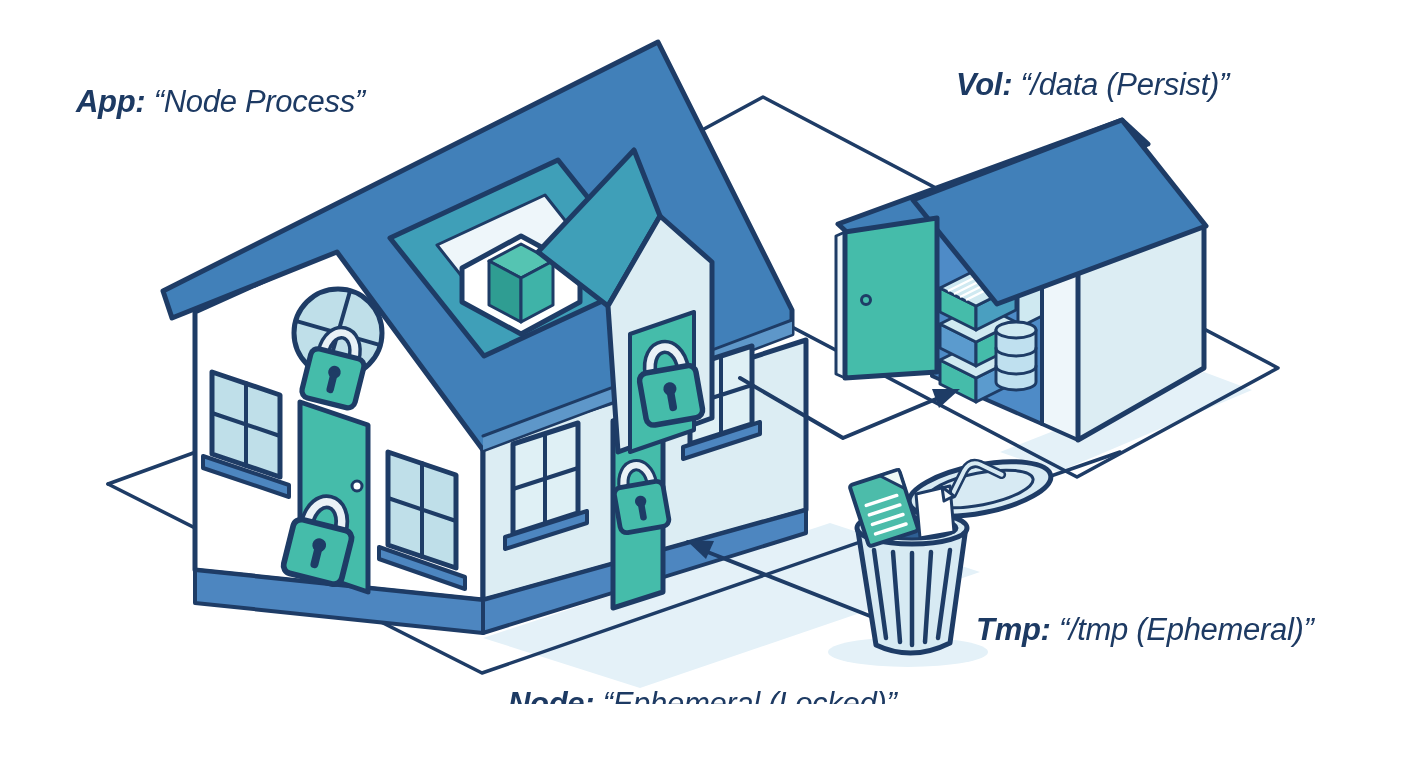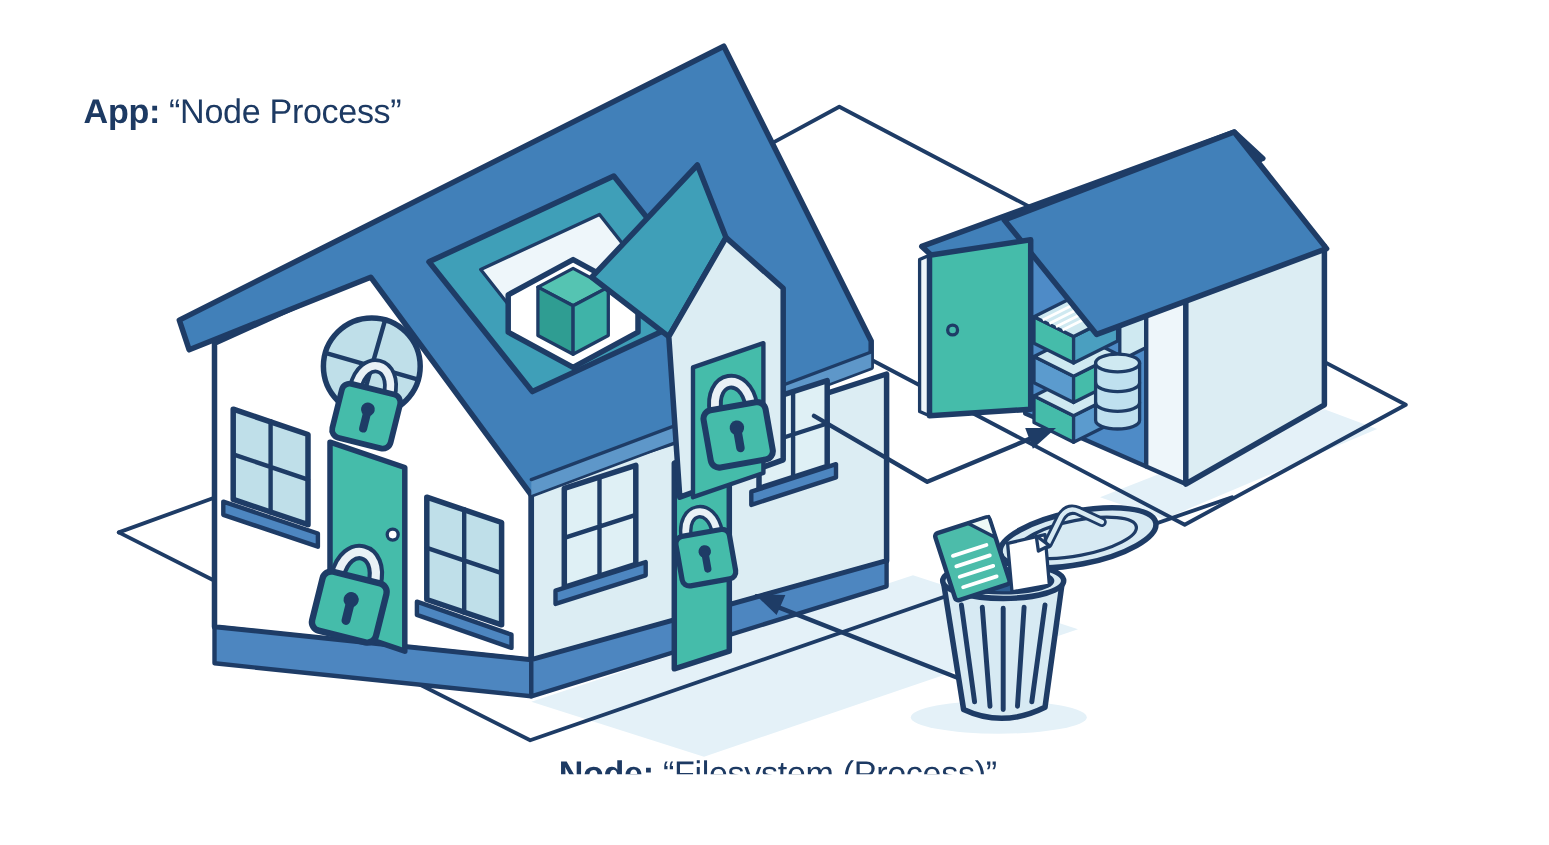--- a/index.html
+++ b/index.html
@@ -1,17 +1,17 @@
 <!DOCTYPE html>
 <html style="--scene-bg: #ffffff; --ink: #1e3c66; --label-text: #1d3a63; --roof-blue: #4180b9; --fascia-blue: #5e97c9; --skirt-blue: #4d86c0; --wall-white: #ffffff; --wall-cyan: #dcedf3; --teal: #45bcaa; --teal-deep: #2f9d92; --recess-teal: #3f9fb8; --glass-blue: #bfdfe9; --glass-light: #dff0f5; --interior-blue: #4e8bc7; --crate-light: #cfe9f1; --bin-body: #d7eaf3; --bin-interior: #2e5f94; --ground-wash: #e4f1f8; --doc-teal: #4cbcaa; --paper-white: #ffffff;"><head>
 <meta charset="utf-8">
 <style>
   html,body{margin:0;padding:0;background:#fff;}
   #scene{position:relative;width:1408px;height:704px;background:var(--scene-bg,#ffffff);overflow:hidden;
-         font-family:"Liberation Sans",sans-serif;}
+         font-family:"Liberation Sans",sans-serif;font-style:italic;}
   #art{position:absolute;left:0;top:0;}
   .label{position:absolute;white-space:nowrap;color:var(--label-text,#1d3a63);
          font-size:31px;letter-spacing:-0.3px;}
   .label .pfx{font-weight:700;}
   .label .val{font-weight:400;}
   
   .ink{stroke:var(--ink,#1e3c66);stroke-linejoin:round;stroke-linecap:round;}
   .w5{stroke-width:5;} .w4{stroke-width:4;} .w3{stroke-width:3;} .w35{stroke-width:3.5;}
   .nofill{fill:none;}
   .f-roof{fill:var(--roof-blue,#4180b9);}
@@ -218,18 +218,26 @@
       <polygon class="ink w3" fill="#eef9f6" points="6,-32 26,-32 26,-12"></polygon>
       <path d="M-16,-8 L16,-8 M-16,2 L16,2 M-16,12 L16,12 M-16,22 L16,22" stroke="#ffffff" stroke-width="3.5" fill="none" stroke-linecap="round"></path>
     </g>
   </g>
 </svg>
 
   <div class="label" style="left:76px;top:84px">
     <span class="pfx">App:</span>
     <span class="val">“Node Process”</span>
   </div>
+  <div class="label" style="left:956px;top:67px">
+    <span class="pfx">Vol:</span>
+    <span class="val">“/data (Persist)”</span>
+  </div>
+  <div class="label" style="left:976px;top:612px">
+    <span class="pfx">Tmp:</span>
+    <span class="val">“/tmp (Ephemeral)”</span>
+  </div>
   <div class="label" style="left:508px;top:686px">
     <span class="pfx">Node:</span>
-    <span class="val">“Filesystem (Process)”</span>
+    <span class="val">“Ephemeral (Locked)”</span>
   </div>
 
 </div>
 
 </body></html>

